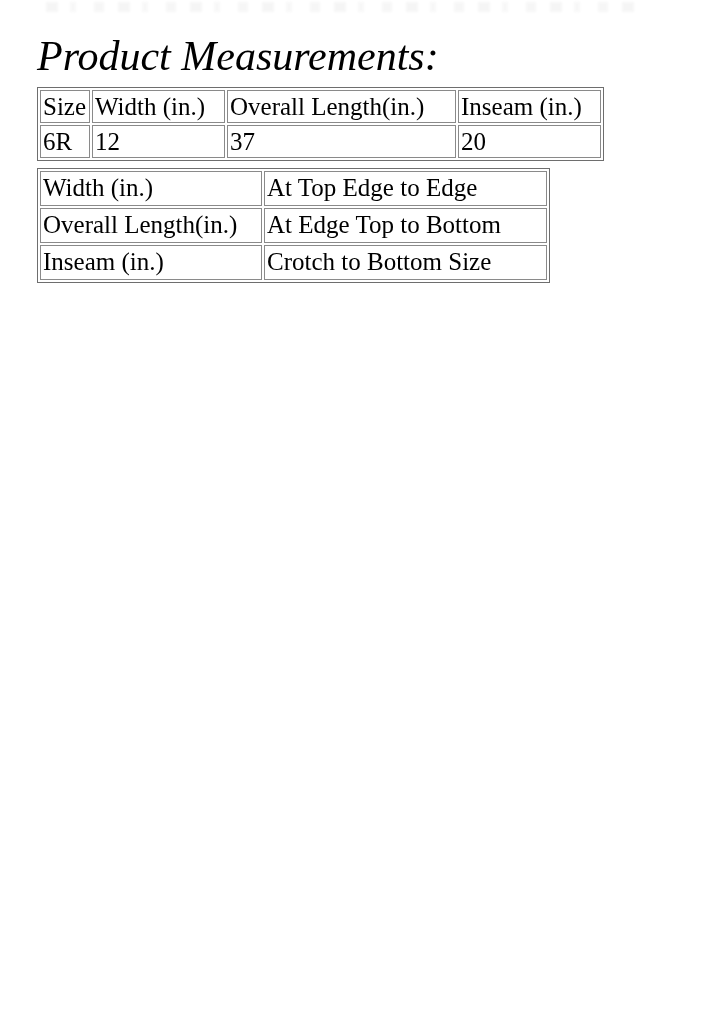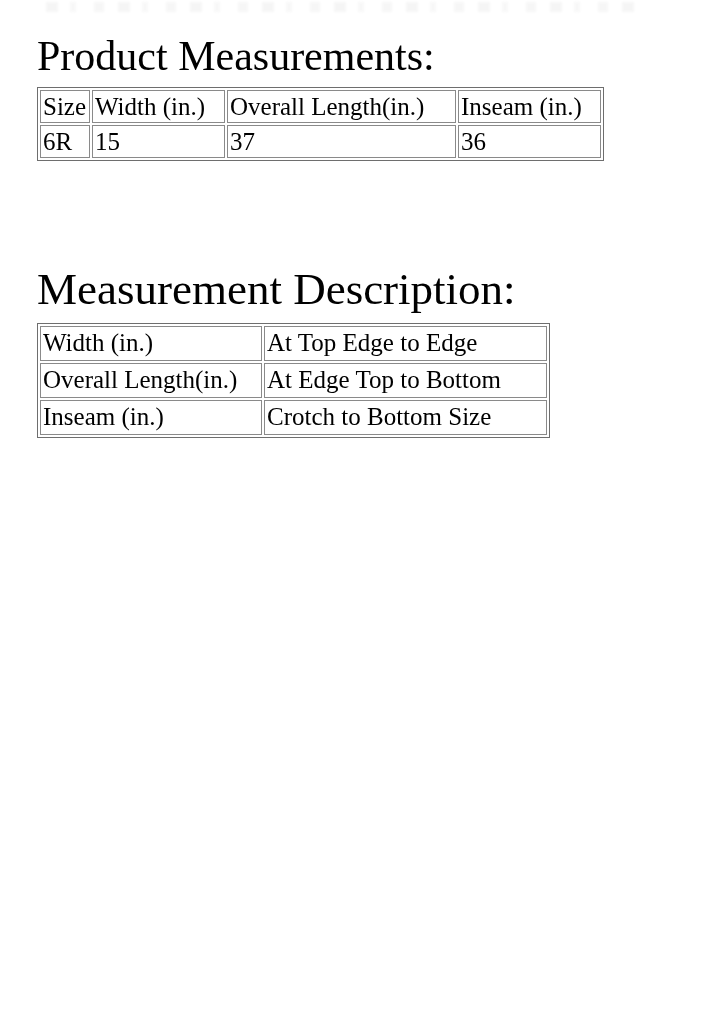--- a/index.html
+++ b/index.html
@@ -31,20 +31,21 @@
       90deg,
       #555 0 12px, transparent 12px 24px,
       #777 24px 30px, transparent 30px 48px,
       #666 48px 58px, transparent 58px 72px
     );
   }
   h1, h2 {
     font-weight: normal;
     line-height: 1.15;
     white-space: nowrap;
+    font-style: italic;
   }
   h1.pm-heading {
     font-size: 42px;
     margin: 32px 0 0 0;
   }
   h2.md-heading {
     font-size: 45px;
     margin: 103px 0 0 0;
   }
   table {
@@ -99,28 +100,27 @@
       <tr>
         <th>Size</th>
         <th>Width (in.)</th>
         <th>Overall Length(in.)</th>
         <th>Inseam (in.)</th>
       </tr>
     </thead>
     <tbody>
       <tr>
         <td>6R</td>
-        <td>15</td>
+        <td>12</td>
         <td>37</td>
-        <td>36</td>
+        <td>20</td>
       </tr>
     </tbody>
   </table>
 
-  <h2 class="md-heading">Measurement Description:</h2>
 
   <table id="md-table">
     <colgroup>
       <col class="c1">
         <col class="c2">
     </colgroup>
     <tbody>
       <tr>
         <td>Width (in.)</td>
         <td>At Top Edge to Edge</td>

